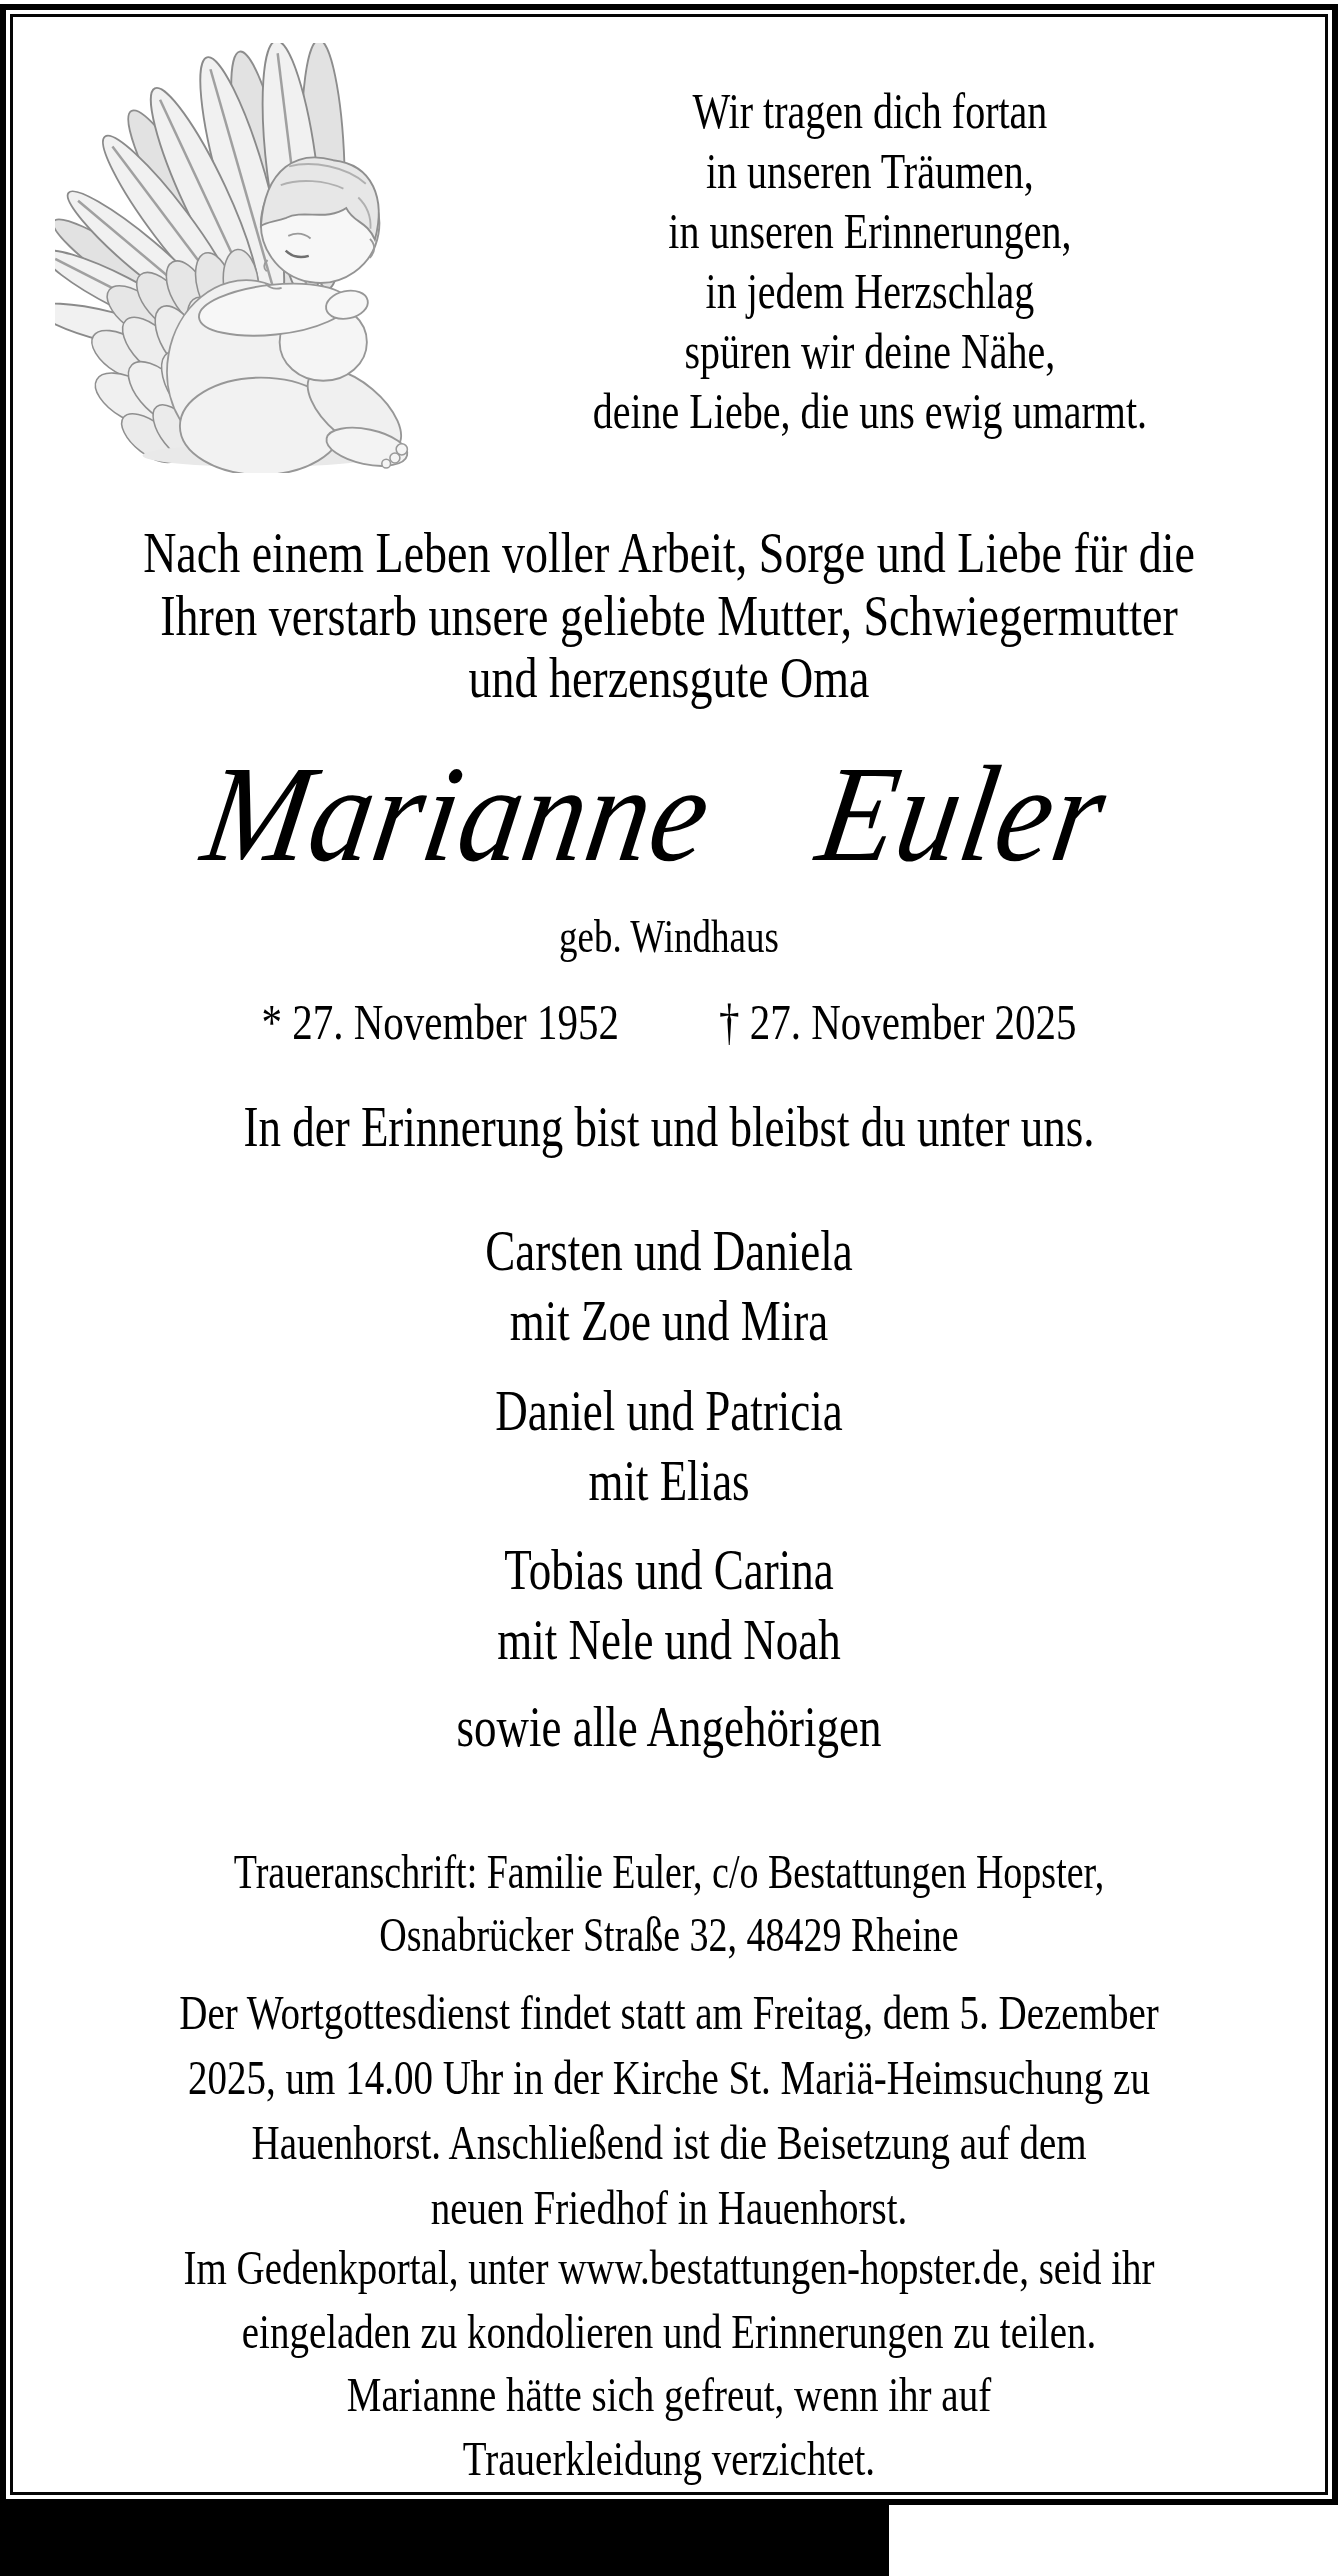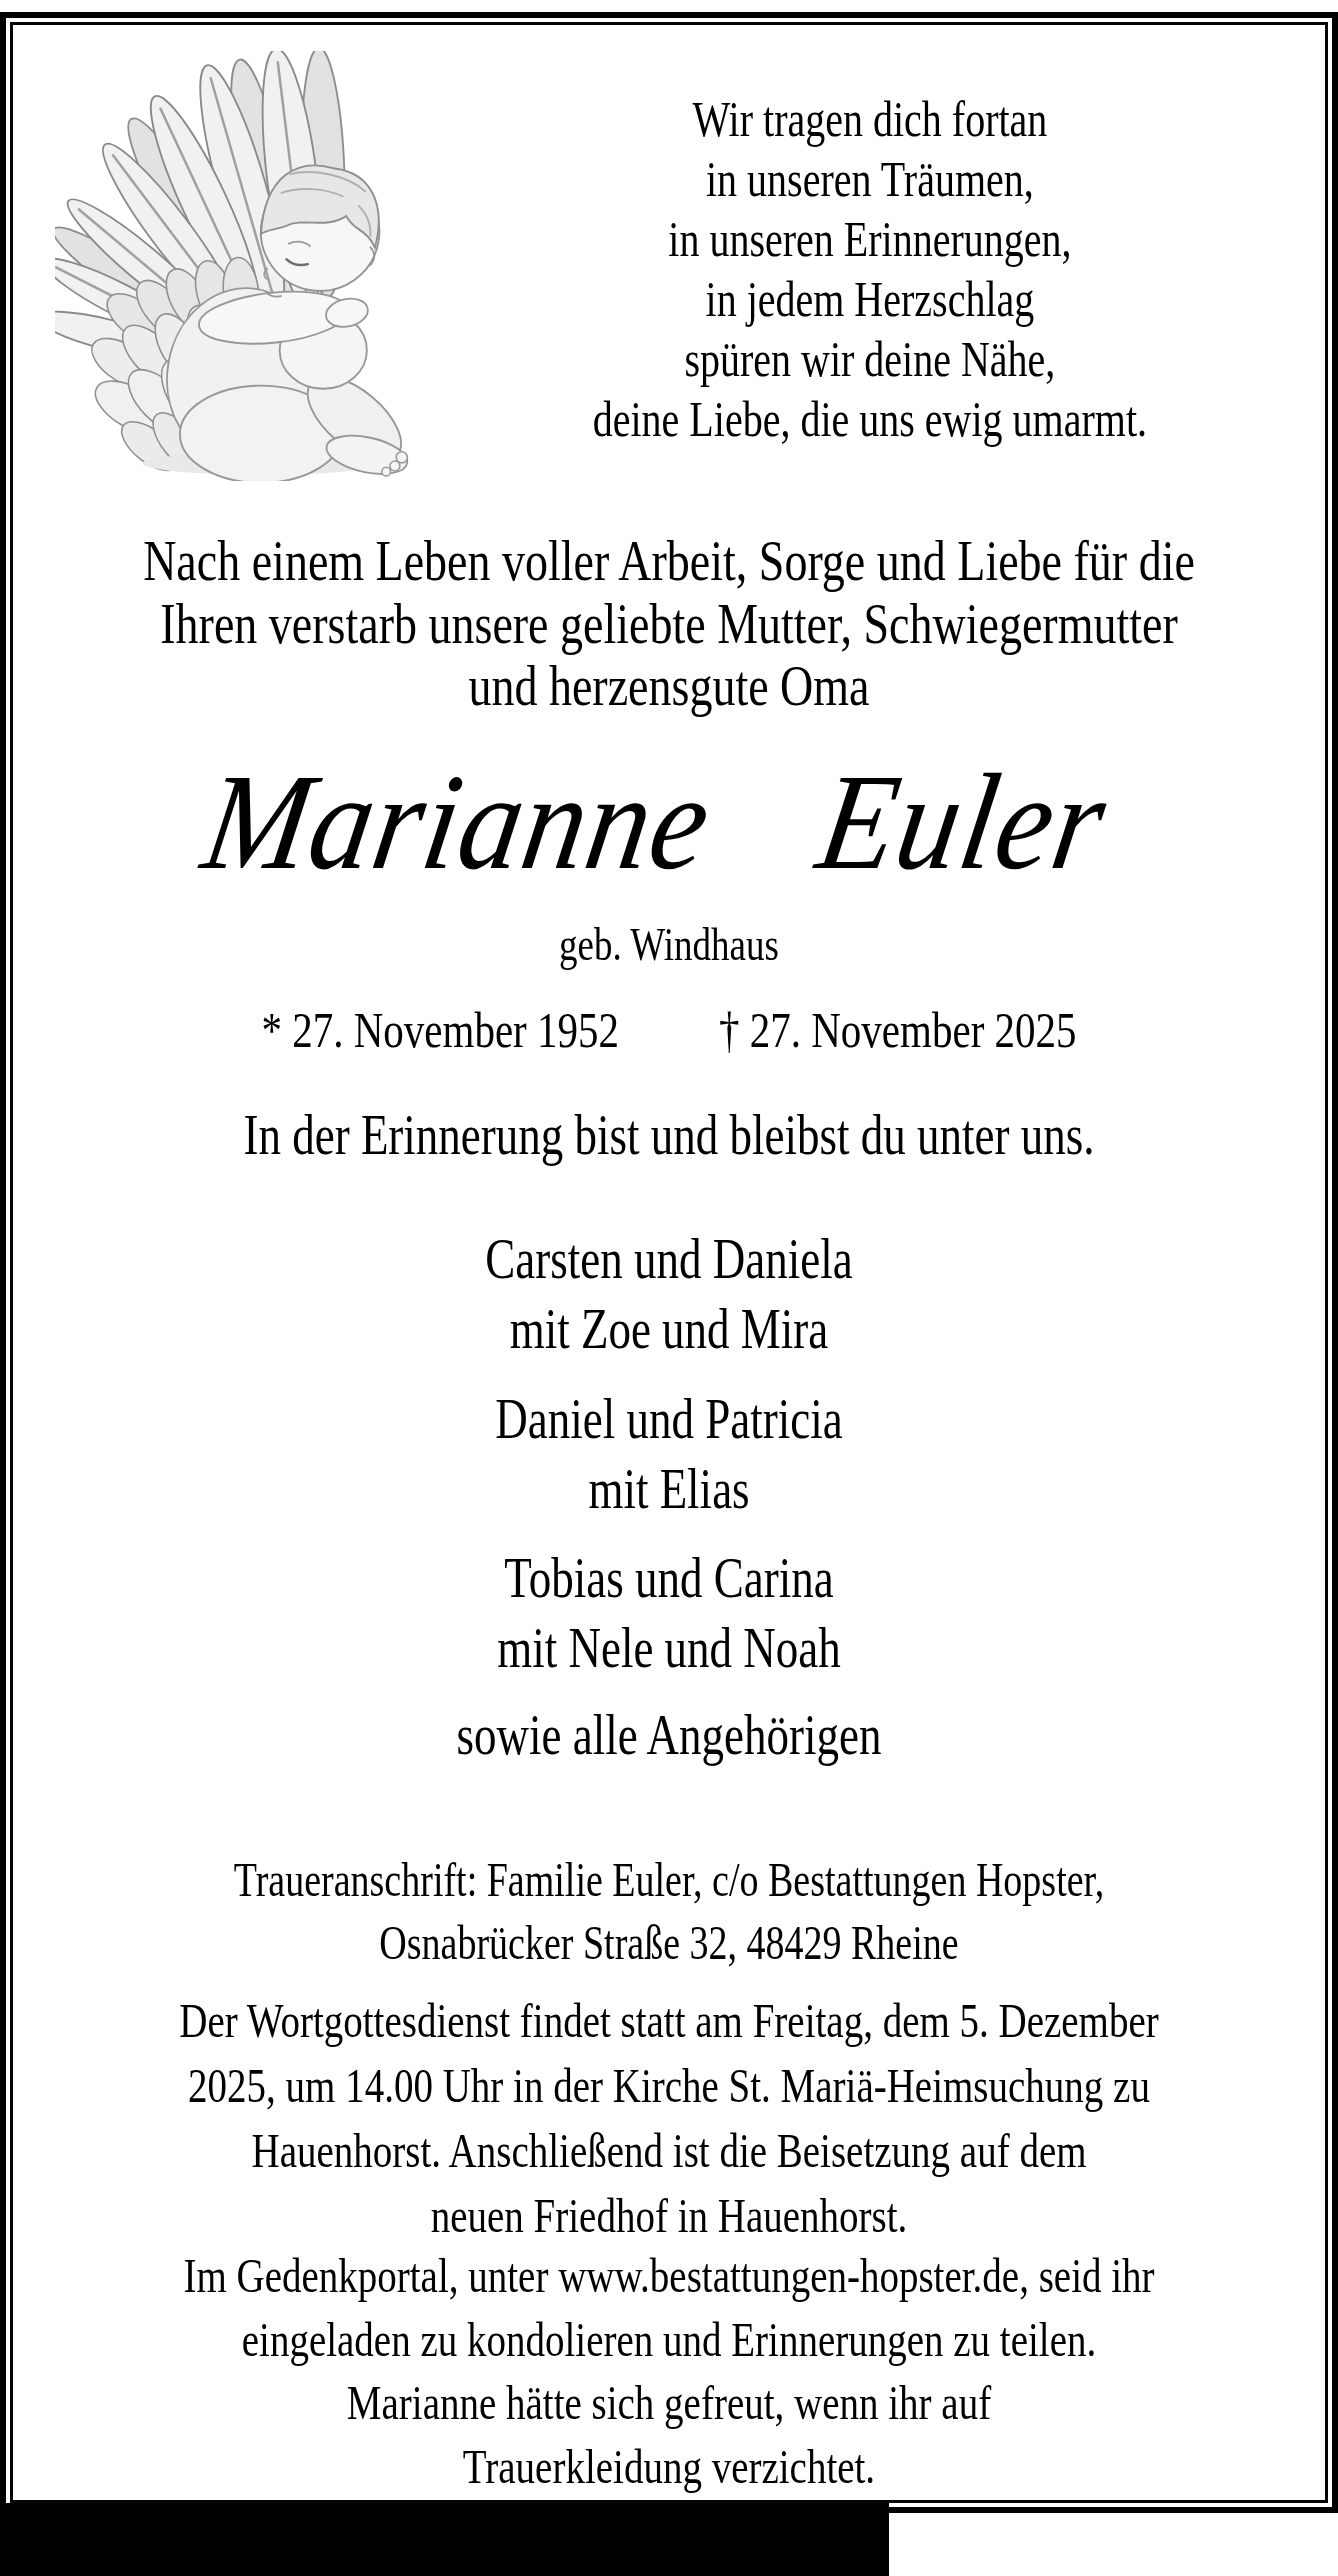--- a/index.html
+++ b/index.html
@@ -12,21 +12,21 @@
     width: 1338px;
     height: 2576px;
     background: #ffffff;
     overflow: hidden;
     font-family: "Liberation Serif", "DejaVu Serif", serif;
     color: #000000;
   }
   
   .obituary-frame {
     position: absolute;
-    left: 0; top: 12px;
+    left: 0; top: 4px;
     width: 1338px;
     height: 2501px;
     box-sizing: border-box;
     border: 6.9px solid #000000;
     padding: 4.4px;
     background: #ffffff;
   }
   .frame-inner {
     position: relative;
     width: 100%;

